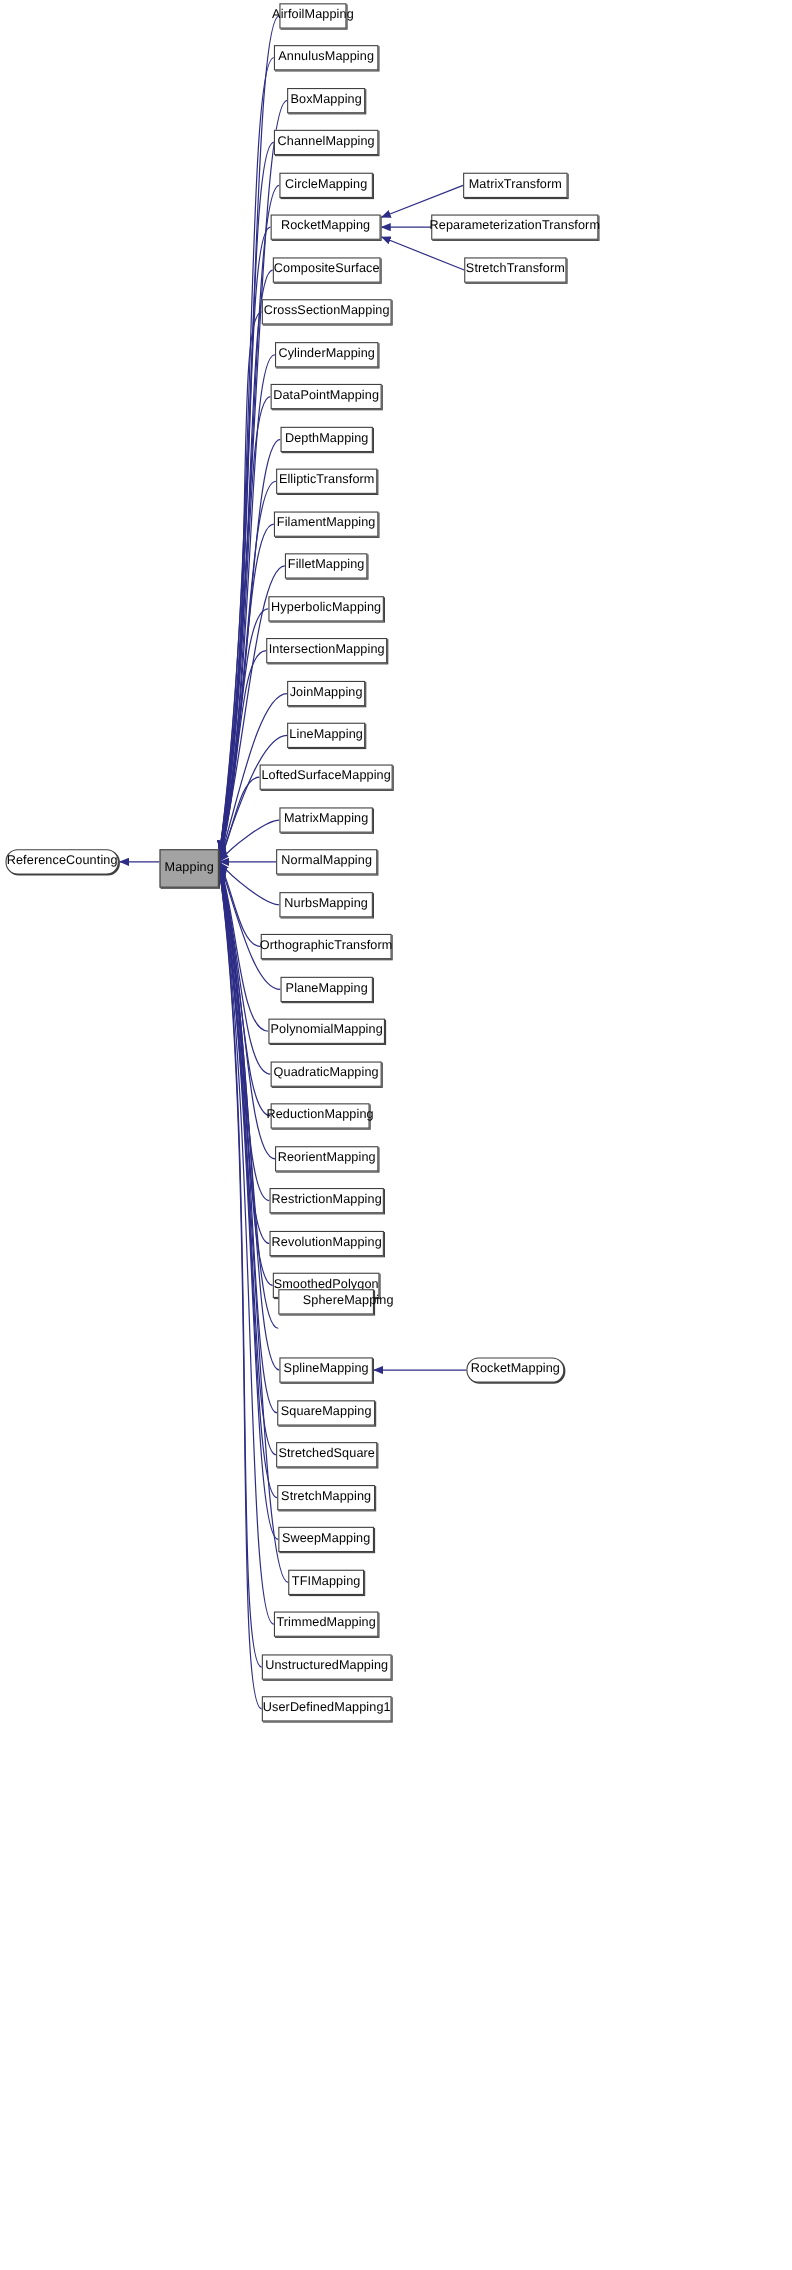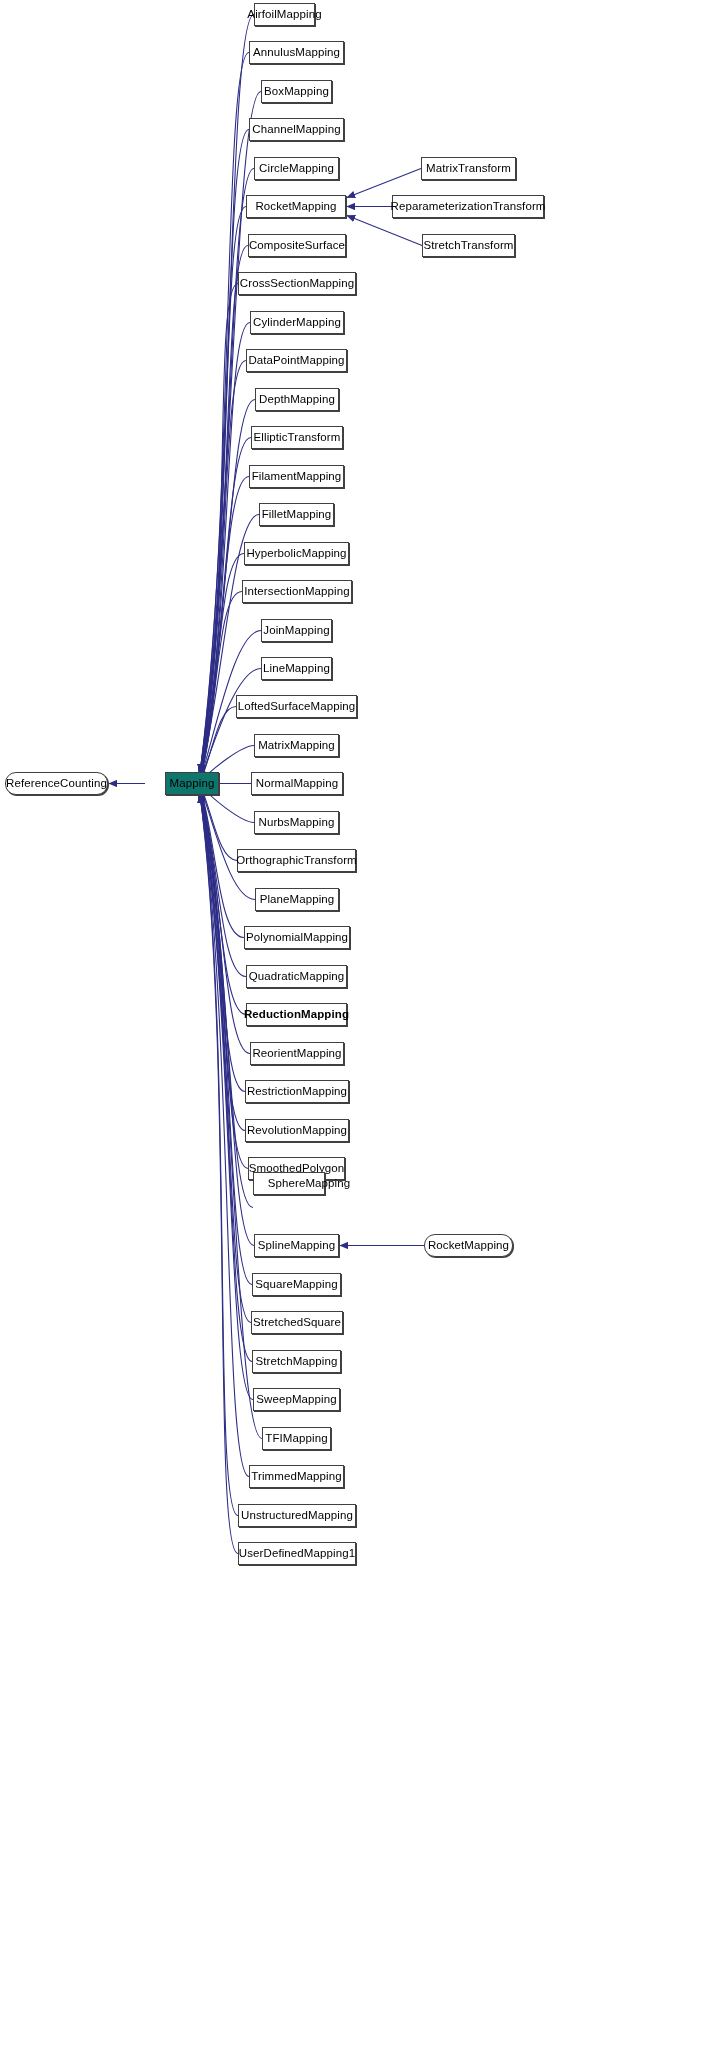--- a/index.html
+++ b/index.html
@@ -102,21 +102,21 @@
         <path d="M 392 206.5 L 347 206.5" marker-end="url(#arrow)"></path>
         <path d="M 422 245.5 L 347 215.5" marker-end="url(#arrow)"></path>
         <path d="M 424 1245.5 L 340 1245.5" marker-end="url(#arrow)"></path>
       </g>
   </svg>
 
   <div id="node-layer">
       <div class="node" style="left: 5px; top: 772px; width: 103px; height: 23px; border-radius: 11px;">
         <span class="node-label">ReferenceCounting</span>
       </div>
-      <div class="node root" style="left: 145px; top: 772px; width: 54px; height: 23px; background: #0f766e; margin-left: 20px;">
+      <div class="node root" style="left: 145px; top: 772px; width: 54px; height: 35px; background: #a3a3a3;">
         <span class="node-label">Mapping</span>
       </div>
       <div class="node" style="left: 254px; top: 3px; width: 61px; height: 23px;">
         <span class="node-label">AirfoilMapping</span>
       </div>
       <div class="node" style="left: 249px; top: 41px; width: 95px; height: 23px;">
         <span class="node-label">AnnulusMapping</span>
       </div>
       <div class="node" style="left: 261px; top: 80px; width: 71px; height: 23px;">
         <span class="node-label">BoxMapping</span>
@@ -183,36 +183,36 @@
       </div>
       <div class="node" style="left: 255px; top: 888px; width: 84px; height: 23px;">
         <span class="node-label">PlaneMapping</span>
       </div>
       <div class="node" style="left: 244px; top: 926px; width: 106px; height: 23px;">
         <span class="node-label">PolynomialMapping</span>
       </div>
       <div class="node" style="left: 246px; top: 965px; width: 101px; height: 23px;">
         <span class="node-label">QuadraticMapping</span>
       </div>
-      <div class="node" style="left: 246px; top: 1003px; width: 101px; height: 23px; font-weight: bold;">
+      <div class="node" style="left: 246px; top: 1003px; width: 90px; height: 23px;">
         <span class="node-label">ReductionMapping</span>
       </div>
       <div class="node" style="left: 250px; top: 1042px; width: 94px; height: 23px;">
         <span class="node-label">ReorientMapping</span>
       </div>
       <div class="node" style="left: 245px; top: 1080px; width: 104px; height: 23px;">
         <span class="node-label">RestrictionMapping</span>
       </div>
       <div class="node" style="left: 245px; top: 1119px; width: 104px; height: 23px;">
         <span class="node-label">RevolutionMapping</span>
       </div>
       <div class="node" style="left: 248px; top: 1157px; width: 97px; height: 23px;">
         <span class="node-label">SmoothedPolygon</span>
       </div>
-      <div class="node" style="left: 253px; top: 1172px; width: 72px; height: 23px; padding-left: 40px;">
+      <div class="node" style="left: 253px; top: 1172px; width: 87px; height: 23px; padding-left: 40px;">
         <span class="node-label">SphereMapping</span>
       </div>
       <div class="node" style="left: 254px; top: 1234px; width: 85px; height: 23px;">
         <span class="node-label">SplineMapping</span>
       </div>
       <div class="node" style="left: 252px; top: 1273px; width: 89px; height: 23px;">
         <span class="node-label">SquareMapping</span>
       </div>
       <div class="node" style="left: 251px; top: 1311px; width: 92px; height: 23px;">
         <span class="node-label">StretchedSquare</span>

